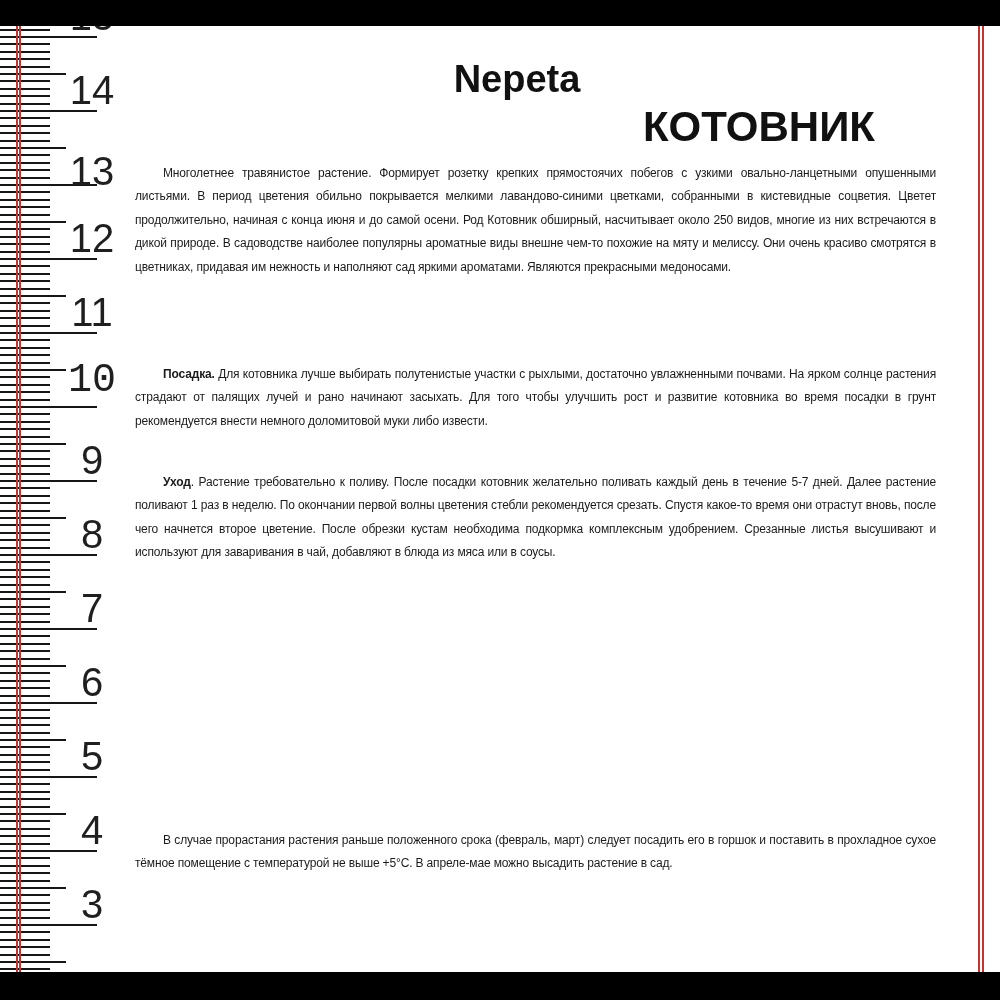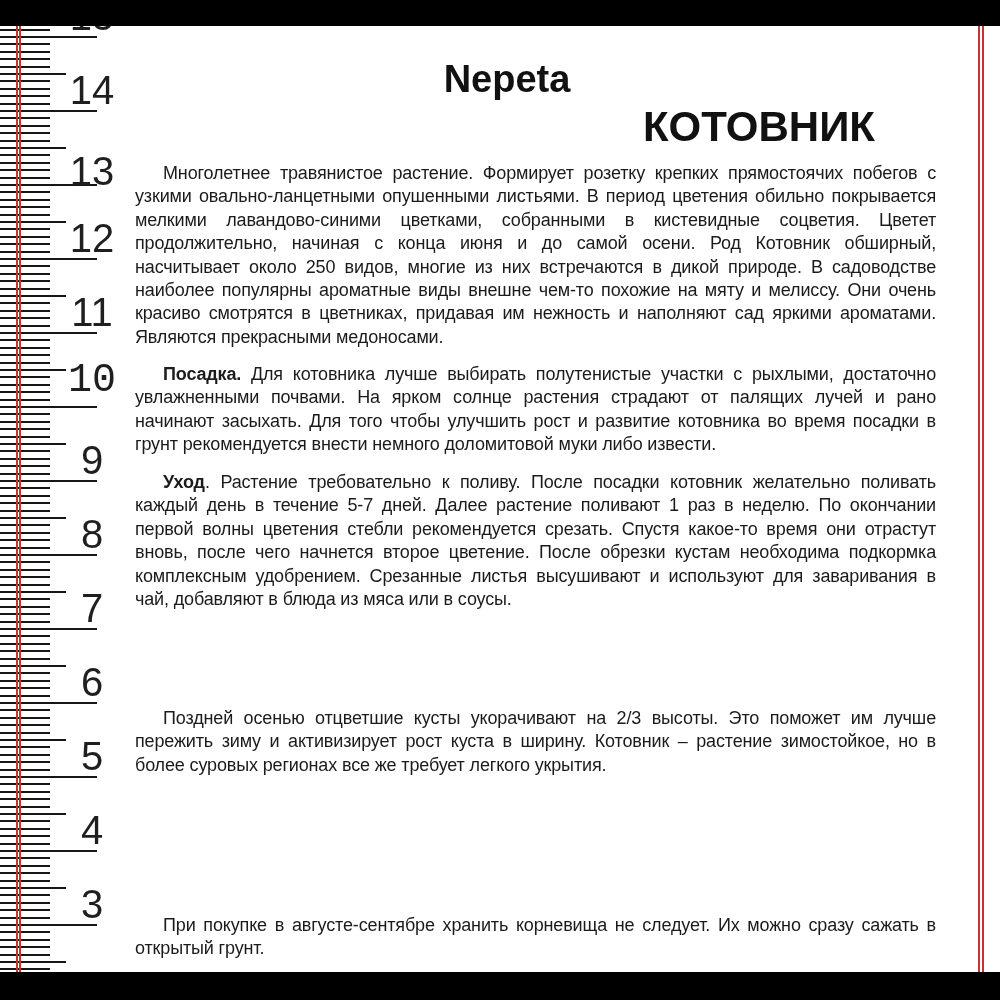--- a/index.html
+++ b/index.html
@@ -27,29 +27,29 @@
   .tick{position:absolute;left:0;height:2px;background:#161616;}
   .tick.mm{width:50px;}
   .tick.half{width:66px;}
   .tick.cm{width:97px;}
   .rnum{
     position:absolute;left:60px;width:64px;height:34px;text-align:center;
     font-size:40px;line-height:34px;font-weight:400;color:#1f1f1f;
   }
   
   .titles{position:absolute;left:135px;width:740px;z-index:3;}
-  .title-latin{position:absolute;top:58px;left:2px;width:100%;text-align:center;
+  .title-latin{position:absolute;top:58px;left:12px;width:100%;text-align:center;
     font-size:38px;font-weight:700;color:#111;}
   .title-ru{position:absolute;top:103px;left:0;width:100%;text-align:right;
     font-size:42px;font-weight:700;color:#111;}
   
   .textcol{position:absolute;left:135px;top:0;width:801px;height:1000px;z-index:3;}
   .textcol p{
     position:absolute;left:0;margin:0;width:100%;
-    font-size:18px;line-height:23.4px;letter-spacing:-0.15px;
+    font-size:12px;line-height:23.4px;letter-spacing:-0.15px;
     text-align:justify;color:var(--ink);
   }
   .textcol p b{font-weight:700;margin-left:28px;}
   .p1{top:162px;} .p2{top:363px;} .p3{top:471px;} .p4{top:622px;}
   .p5{top:707px;} .p6{top:829px;} .p7{top:914px;}
 </style>
 </head>
 <body>
 
 <div class="page">
@@ -208,20 +208,19 @@
 
   <div class="titles">
     <div class="title-latin">Nepeta</div>
     <div class="title-ru">КОТОВНИК</div>
   </div>
 
   <div class="textcol">
     <p class="p1"><b></b><span>Многолетнее травянистое растение. Формирует розетку крепких прямостоячих побегов с узкими овально-ланцетными опушенными листьями. В период цветения обильно покрывается мелкими лавандово-синими цветками, собранными в кистевидные соцветия. Цветет продолжительно, начиная с конца июня и до самой осени. Род Котовник обширный, насчитывает около 250 видов, многие из них встречаются в дикой природе. В садоводстве наиболее популярны ароматные виды внешне чем-то похожие на мяту и мелиссу. Они очень красиво смотрятся в цветниках, придавая им нежность и наполняют сад яркими ароматами. Являются прекрасными медоносами.</span></p>
     <p class="p2"><b>Посадка.</b><span> Для котовника лучше выбирать полутенистые участки с рыхлыми, достаточно увлажненными почвами. На ярком солнце растения страдают от палящих лучей и рано начинают засыхать. Для того чтобы улучшить рост и развитие котовника во время посадки в грунт рекомендуется внести немного доломитовой муки либо извести.</span></p>
     <p class="p3"><b>Уход</b><span>. Растение требовательно к поливу. После посадки котовник желательно поливать каждый день в течение 5-7 дней. Далее растение поливают 1 раз в неделю. По окончании первой волны цветения стебли рекомендуется срезать. Спустя какое-то время они отрастут вновь, после чего начнется второе цветение. После обрезки кустам необходима подкормка комплексным удобрением. Срезанные листья высушивают и используют для заваривания в чай, добавляют в блюда из мяса или в соусы.</span></p>
-    <p class="p5"><b></b><span>Поздней осенью отцветшие кусты укорачивают на 2/3 высоты. Это поможет им лучше пережить зиму и активизирует рост куста в ширину. Котовник – растение зимостойкое, но в более суровых регионах все же требует легкого укрытия.</span></p>
-    <p class="p7"><b></b><span>При покупке в августе-сентябре хранить корневища не следует. Их можно сразу сажать в открытый грунт.</span></p>
+    <p class="p6"><b></b><span>В случае прорастания растения раньше положенного срока (февраль, март) следует посадить его в горшок и поставить в прохладное сухое тёмное помещение с температурой не выше +5°С. В апреле-мае можно высадить растение в сад.</span></p>
   </div>
 
   <div class="bar top"></div>
   <div class="bar bottom"></div>
 
 </div>
 
 </body></html>

